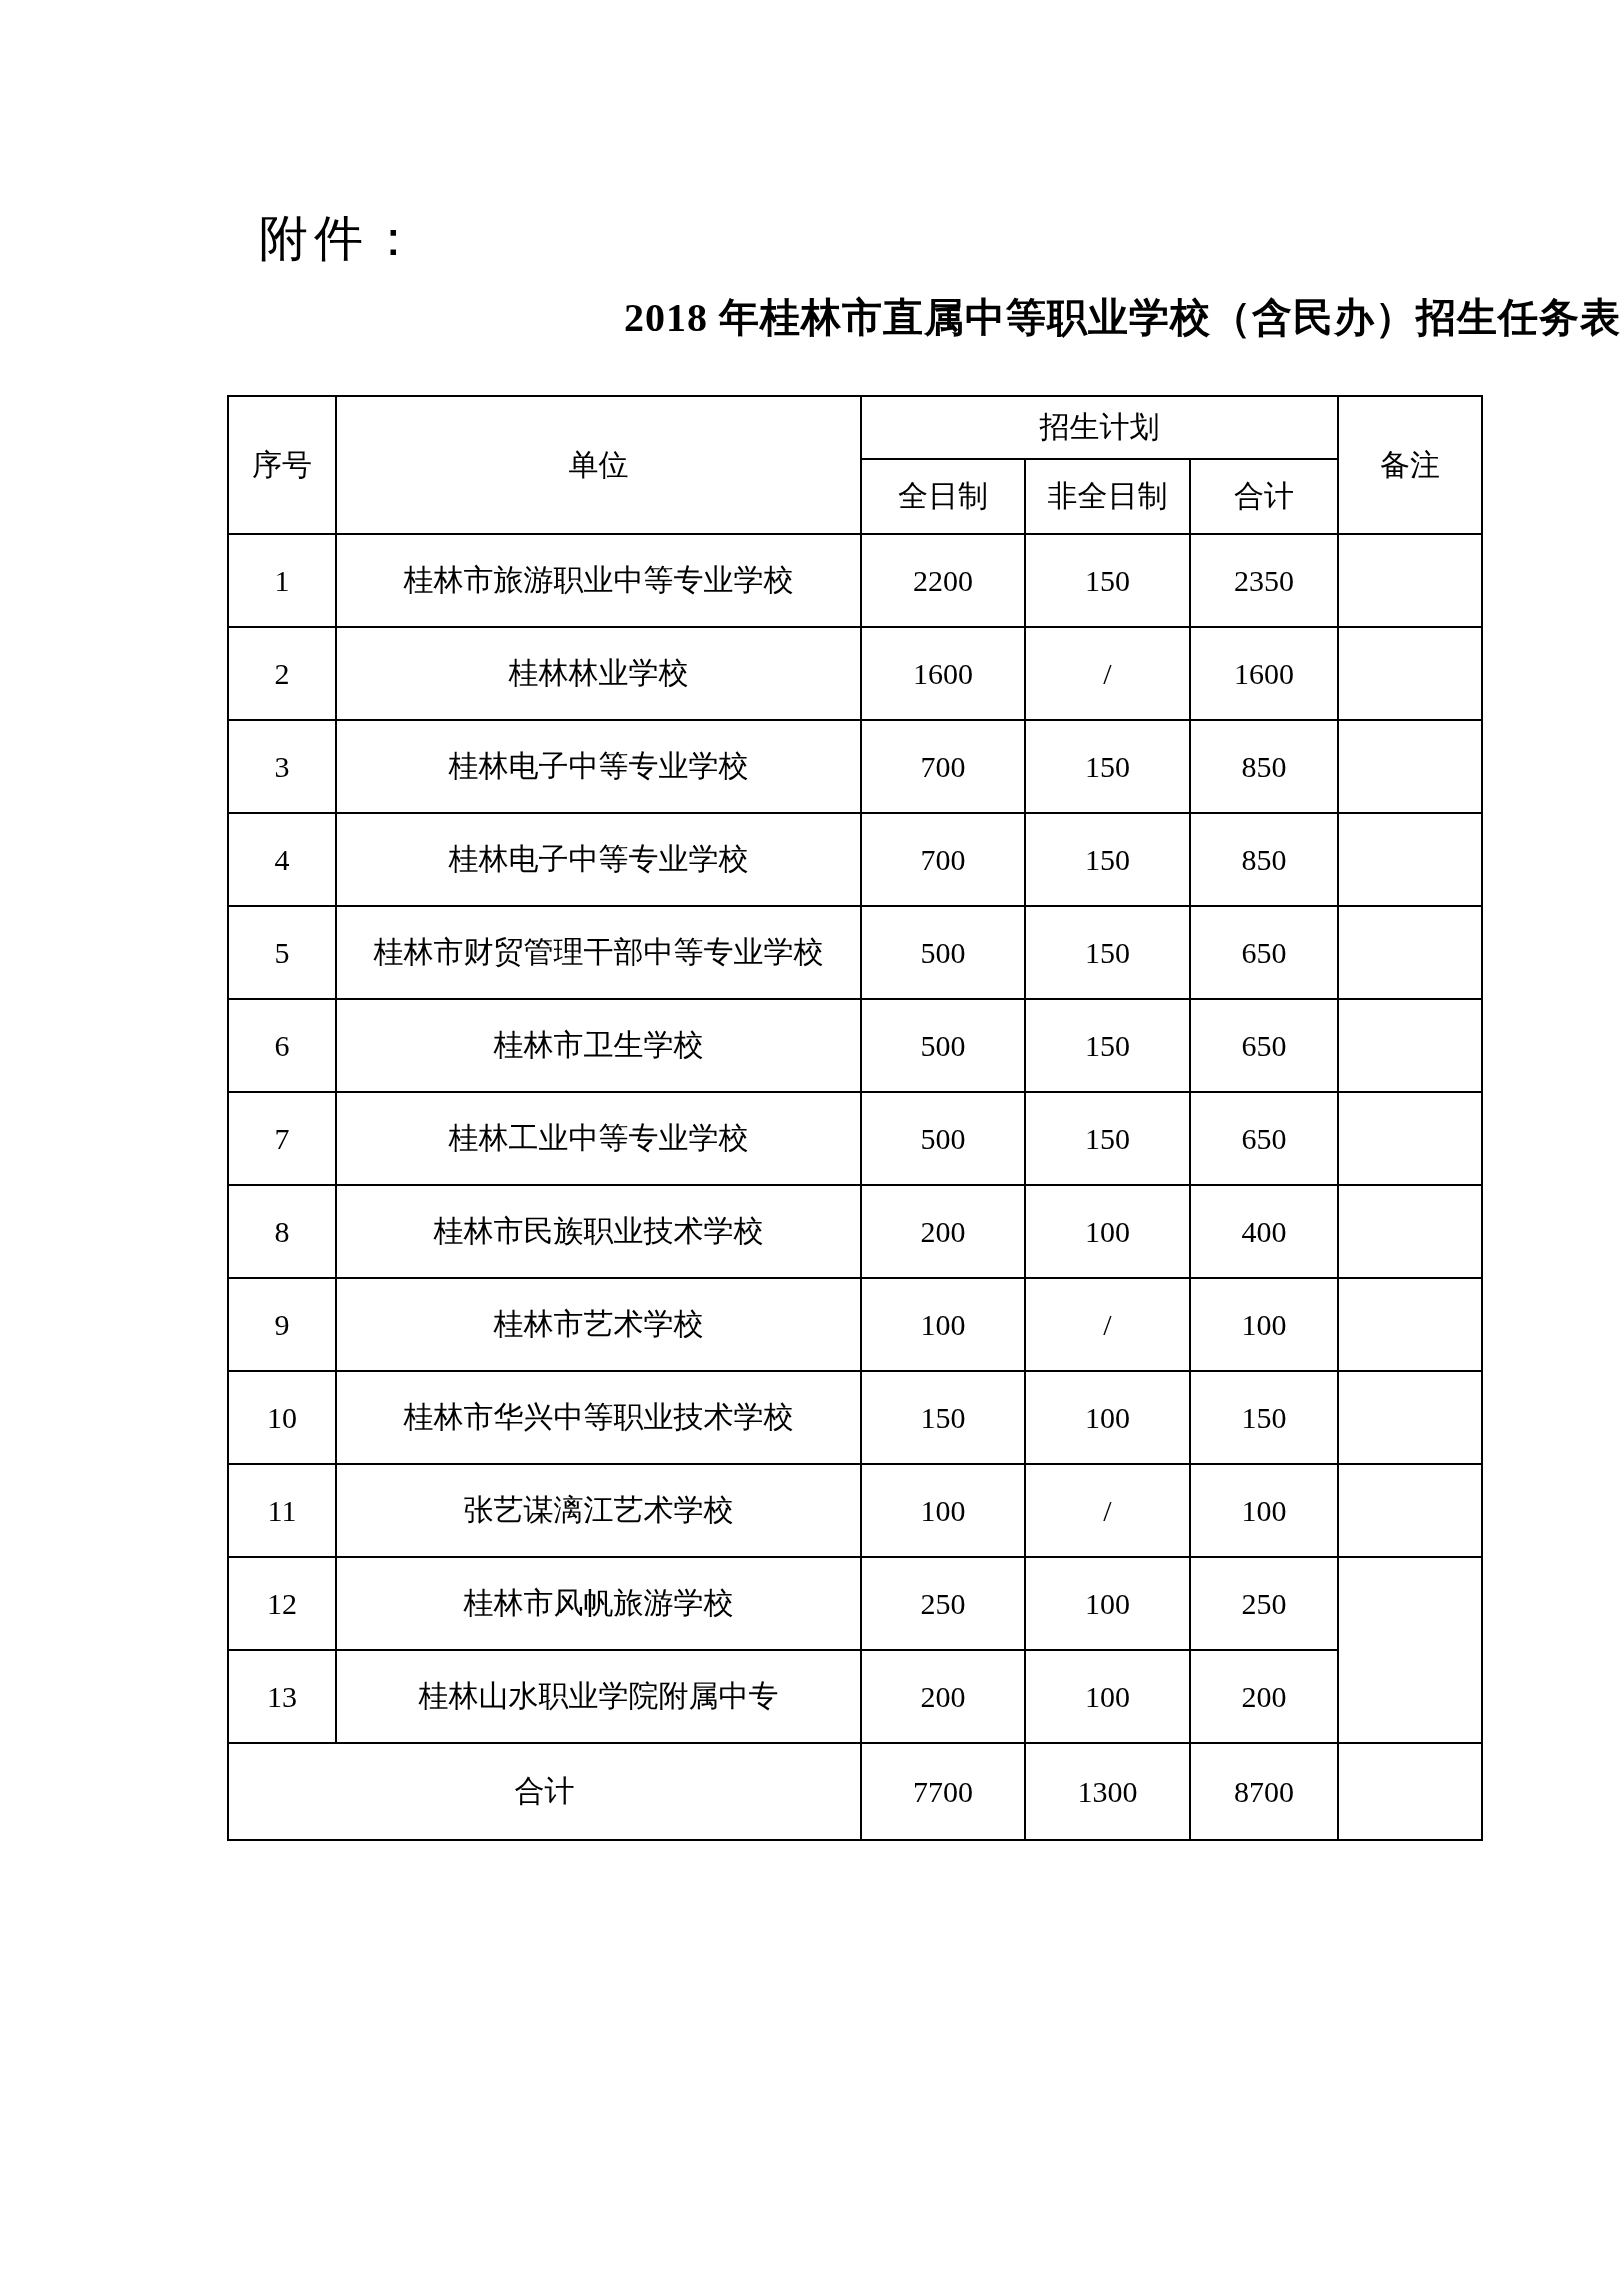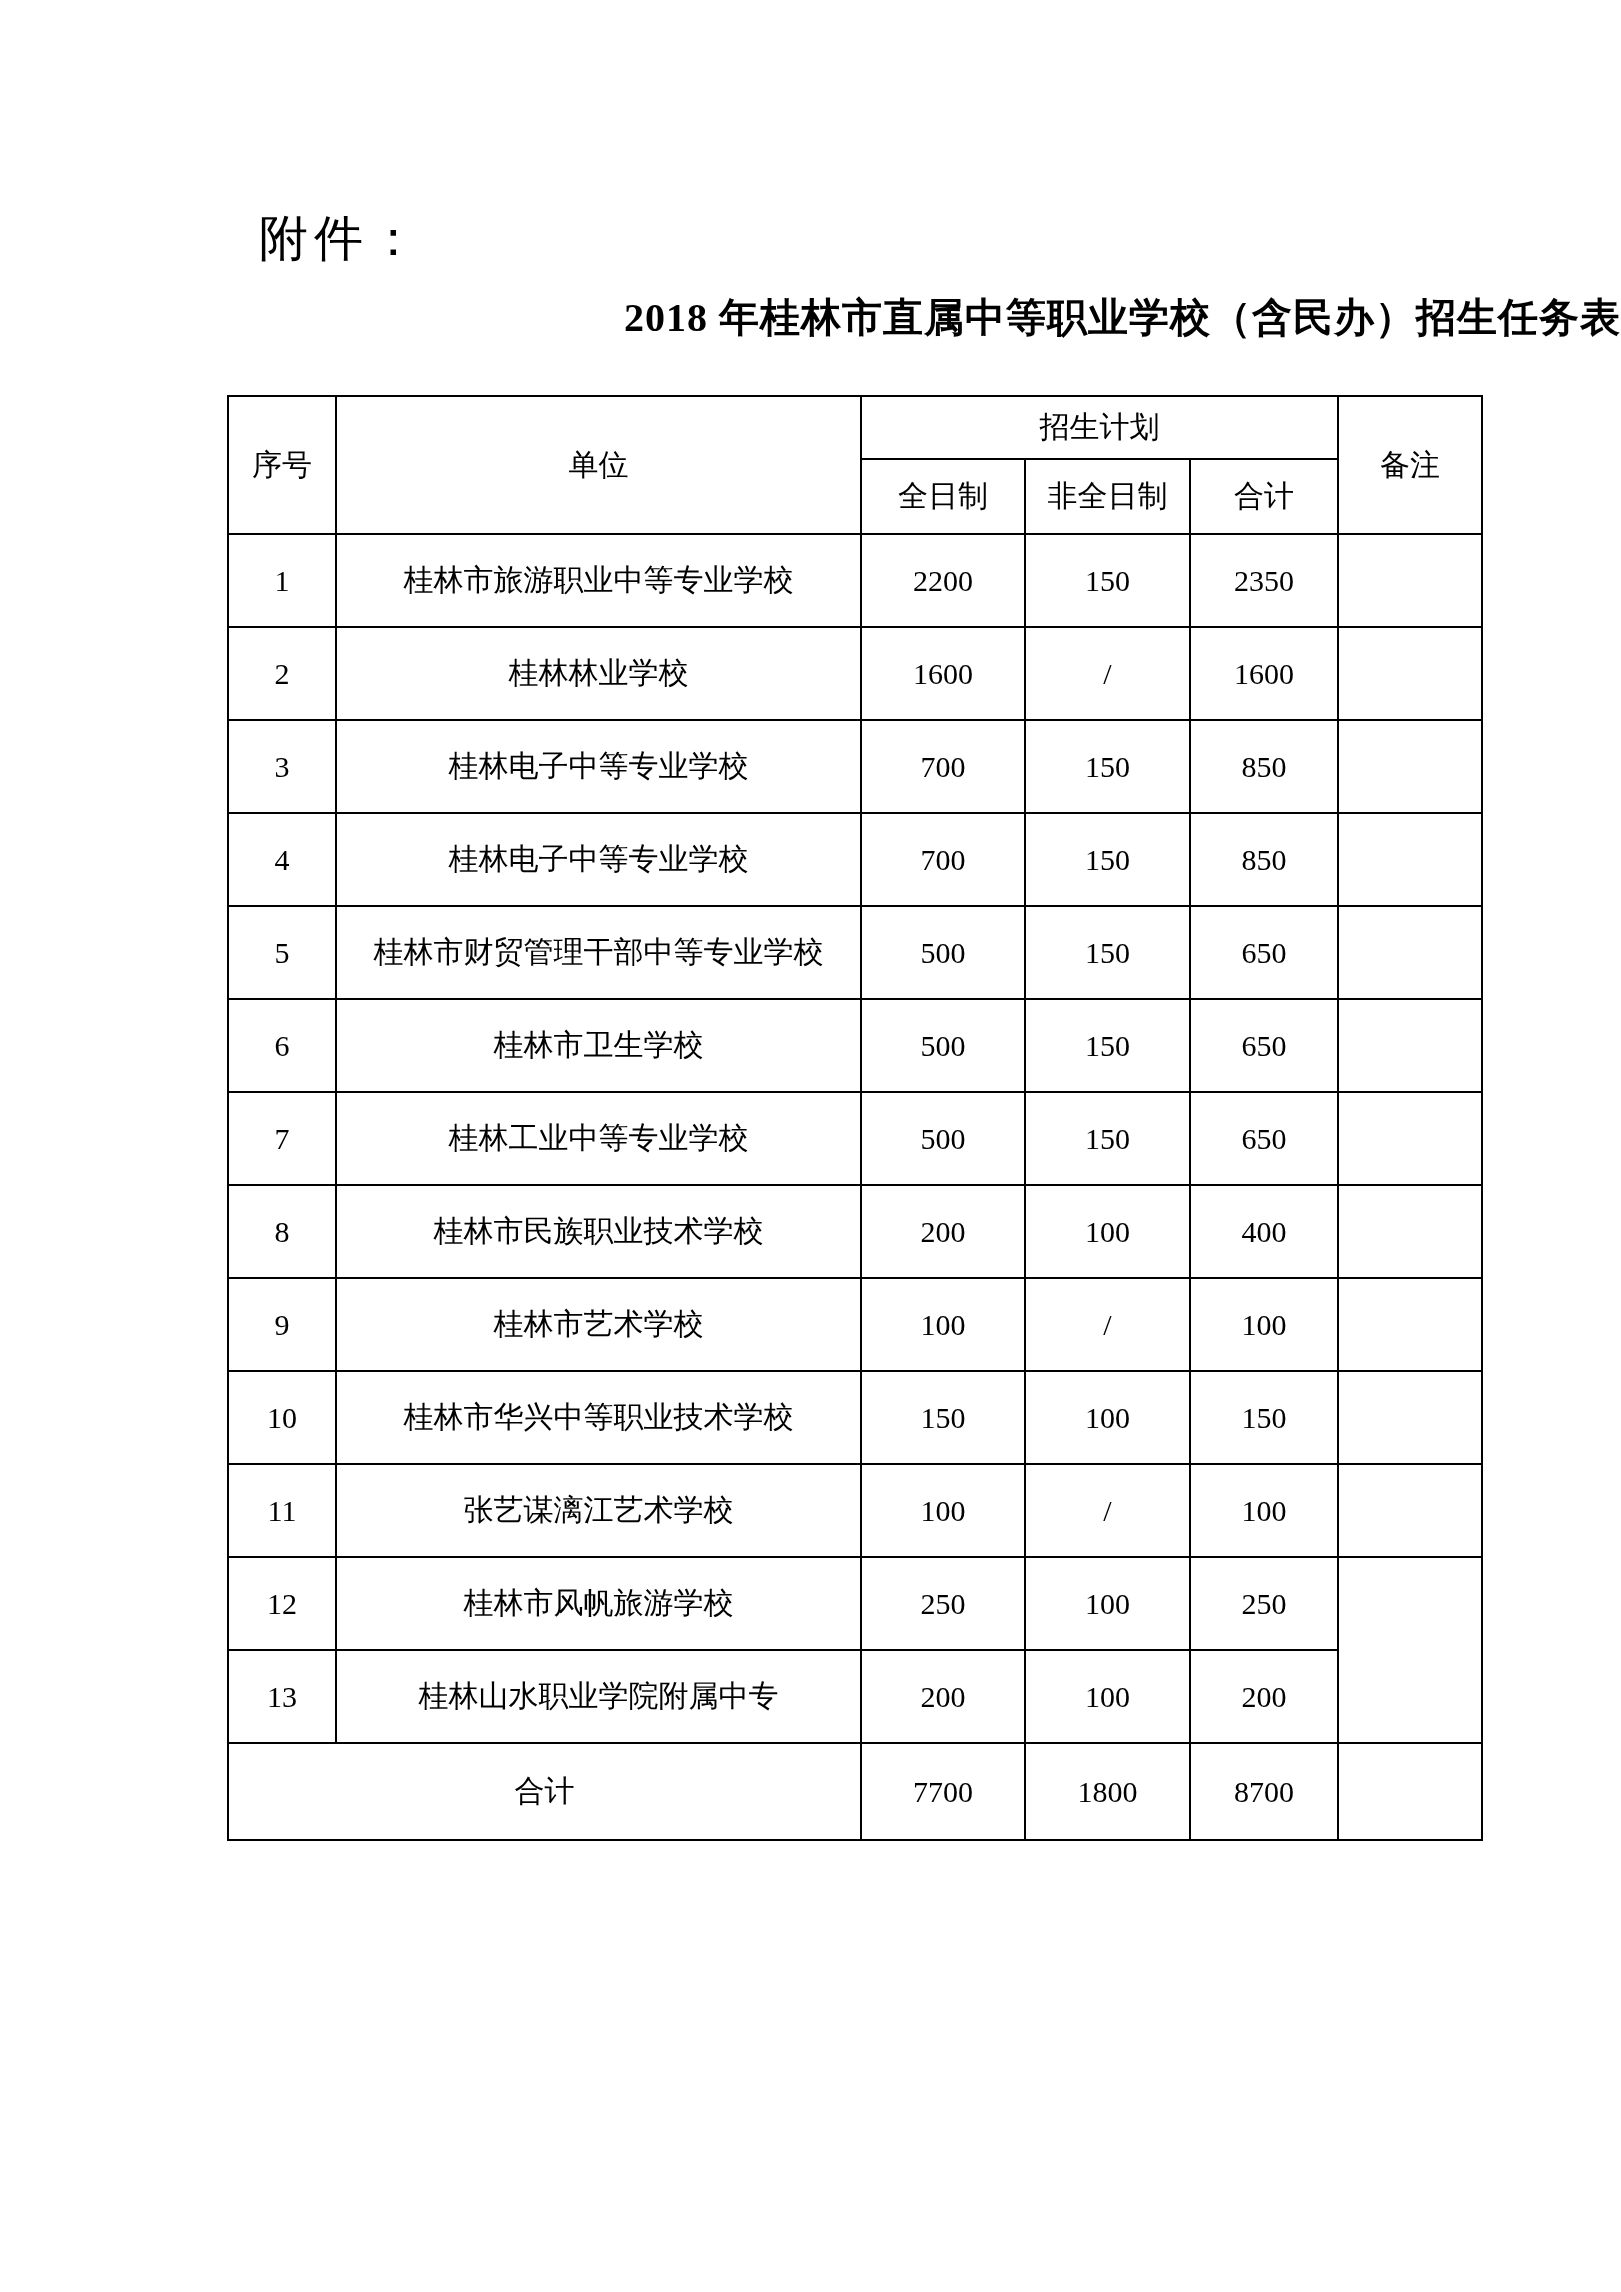--- a/index.html
+++ b/index.html
@@ -197,21 +197,21 @@
       <tr class="data-row">
         <td>13</td>
         <td>桂林山水职业学院附属中专</td>
         <td>200</td>
         <td>100</td>
         <td>200</td>
       </tr>
       <tr class="total-row">
         <td colspan="2">合计</td>
         <td>7700</td>
-        <td>1800</td>
+        <td>1300</td>
         <td>8700</td>
         <td></td>
       </tr>
     </tbody>
   </table>
 
 </div>
 
 
 </body></html>

